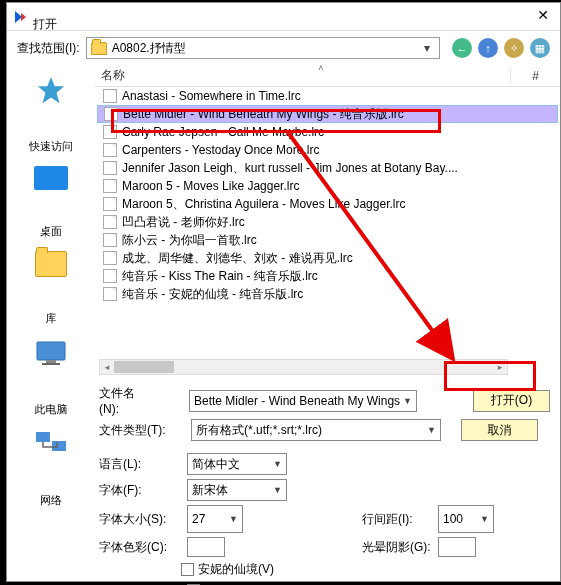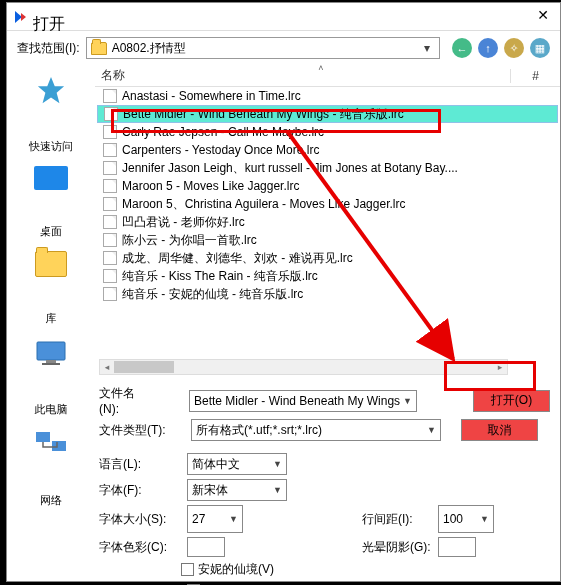--- a/index.html
+++ b/index.html
@@ -2,21 +2,21 @@
 <html><head>
 <meta charset="utf-8">
 <style>
   * { box-sizing: border-box; margin: 0; padding: 0; font-family: "Segoe UI", "Microsoft YaHei", sans-serif; font-size: 12px; }
   body { background: #000; width: 561px; height: 585px; overflow: hidden; position: relative; }
   .dialog { position: absolute; left: 6px; top: 2px; width: 555px; height: 580px; background: #fff; border: 1px solid #888; }
   .titlebar { height: 28px; display: flex; align-items: center; padding: 0 6px; border-bottom: 1px solid #ddd; }
   .title-icon { width: 14px; height: 14px; margin-right: 6px; position: relative; }
   .title-icon::before { content: ""; position: absolute; border-left: 7px solid #0a5fe0; border-top: 6px solid transparent; border-bottom: 6px solid transparent; left: 2px; top: 1px; }
   .title-icon::after { content: ""; position: absolute; border-left: 5px solid #d33; border-top: 4px solid transparent; border-bottom: 4px solid transparent; left: 8px; top: 3px; }
-  .title-text { flex: 1; font-size: 16px; margin-top: 16px; }
+  .title-text { flex: 1; font-size: 12px; margin-top: 16px; }
   .close-x { width: 30px; height: 24px; display: flex; align-items: center; justify-content: center; font-size: 14px; margin-top: -4px; margin-right: -4px; }
   .topbar { display: flex; align-items: center; padding: 6px 10px; gap: 6px; }
   .label { white-space: nowrap; }
   .path-combo { flex: 1; height: 22px; border: 1px solid #999; display: flex; align-items: center; padding: 8px 4px; background: #fff; }
   .folder-ico { width: 16px; height: 13px; background: #ffd35a; border: 1px solid #cc9a20; border-radius: 2px 2px 0 0; position: relative; margin-right: 5px; }
   .folder-ico::before { content: ""; position: absolute; top: -4px; left: 0; width: 7px; height: 4px; background: #ffd35a; border: 1px solid #cc9a20; border-bottom: none; border-radius: 2px 2px 0 0; }
   .path-text { flex: 1; }
   .dd-btn { width: 16px; text-align: center; color: #444; }
   .navicons { display: flex; gap: 6px; margin-left: 6px; }
   .nav-i { width: 20px; height: 20px; display: flex; align-items: center; justify-content: center; border-radius: 50%; font-size: 11px; color: #fff; }
@@ -34,38 +34,38 @@
   .p-lib .place-ico::before { content:""; position:absolute; top:-5px; left:0; width:10px; height:5px; background:#ffd35a; border:1px solid #cc9a20; border-bottom:none; border-radius:2px 2px 0 0;}
   .p-pc .place-ico svg, .p-net .place-ico svg { width: 34px; height: 30px; }
   .place-label { font-size: 11px; margin-top: 2px; text-align: center; }
   .filelist { flex: 1; position: relative; overflow: hidden; }
   .list-head { display: flex; border-bottom: 1px solid #e0e0e0; height: 22px; align-items: center; padding-left: 6px; color: #333; }
   .col-name { flex: 1; }
   .col-hash { width: 50px; text-align: center; border-left: 1px solid #e0e0e0; }
   .sort-ind { text-align: center; color: #666; font-size: 9px; position: absolute; left: 48%; top: -2px; }
   .files { padding: 0 2px; }
   .file-row { display: flex; align-items: center; height: 18px; padding-left: 6px; white-space: nowrap; overflow: hidden; }
-  .file-row.sel { background: #5eead4; border: 1px solid #8fc1e8; height: 18px; }
+  .file-row.sel { background: #c4b5fd; border: 1px solid #8fc1e8; height: 18px; }
   .file-ico { width: 14px; height: 14px; border: 1px solid #aaa; background: #fff; margin-right: 5px; position: relative; flex-shrink: 0; }
   .file-ico::after { content:""; position:absolute; top:0; right:0; border-top:4px solid #eee; border-left:4px solid transparent;}
   .hscroll { position: absolute; bottom: 0; left: 4px; right: 52px; height: 16px; background: #f0f0f0; border: 1px solid #ddd; }
   .hscroll-thumb { position:absolute; left:14px; top:1px; width:60px; height:12px; background:#c8c8c8; }
   .hscroll-l, .hscroll-r { position:absolute; top:0; width:14px; height:14px; display:flex; align-items:center; justify-content:center; color:#777; font-size:9px;}
   .hscroll-l{left:0;} .hscroll-r{right:0;}
   .form-area { padding: 6px 10px 6px 10px; }
   .form-row { display: flex; align-items: center; margin: 4px 0; gap: 10px; }
   .form-label { width: 82px; text-align: left; }
   .form-label-b { width: 78px; text-align: left; }
   .combo, .combo-sm { height: 22px; border: 1px solid #888; background: #fff; display: flex; align-items: center; padding: 0 4px; }
   .combo { flex: 1; max-width: 250px; }
   .combo-sm { width: 100px; }
   .combo-xs { width: 56px; height: 20px; border: 1px solid #888; display: flex; align-items: center; padding: 13px 4px; background: #fff; }
   .combo .txt, .combo-sm .txt, .combo-xs .txt { flex: 1; overflow: hidden; white-space: nowrap; }
   .combo .dd, .combo-sm .dd, .combo-xs .dd { color: #444; font-size: 9px; padding-left: 3px; }
-  .btn { width: 77px; height: 22px; border: 1px solid #888; background: #ef4444; display: flex; align-items: center; justify-content: center; }
+  .btn { width: 77px; height: 22px; border: 1px solid #888; background: #fef9c3; display: flex; align-items: center; justify-content: center; }
   .color-swatch { width: 38px; height: 20px; border: 1px solid #888; background: #fff; }
   .checkbox { width: 13px; height: 13px; border: 1px solid #777; background: #fff; margin-right: 4px; }
   .chk-row { display: flex; align-items: center; }
   .sect { margin-top: 12px; }
   .right-col { margin-left: auto; display: flex; align-items: center; gap: 4px; width: 188px; }
   .right-col .form-label-b { width: 72px; }
   .highlight-sel { position: absolute; border: 3px solid #e60000; pointer-events: none; z-index: 50; }
   .hl-row { left: 104px; top: 106px; width: 330px; height: 24px; }
   .hl-btn { left: 437px; top: 358px; width: 92px; height: 30px; }
   .arrow-svg { position: absolute; left: 0; top: 0; pointer-events: none; z-index: 49; }

